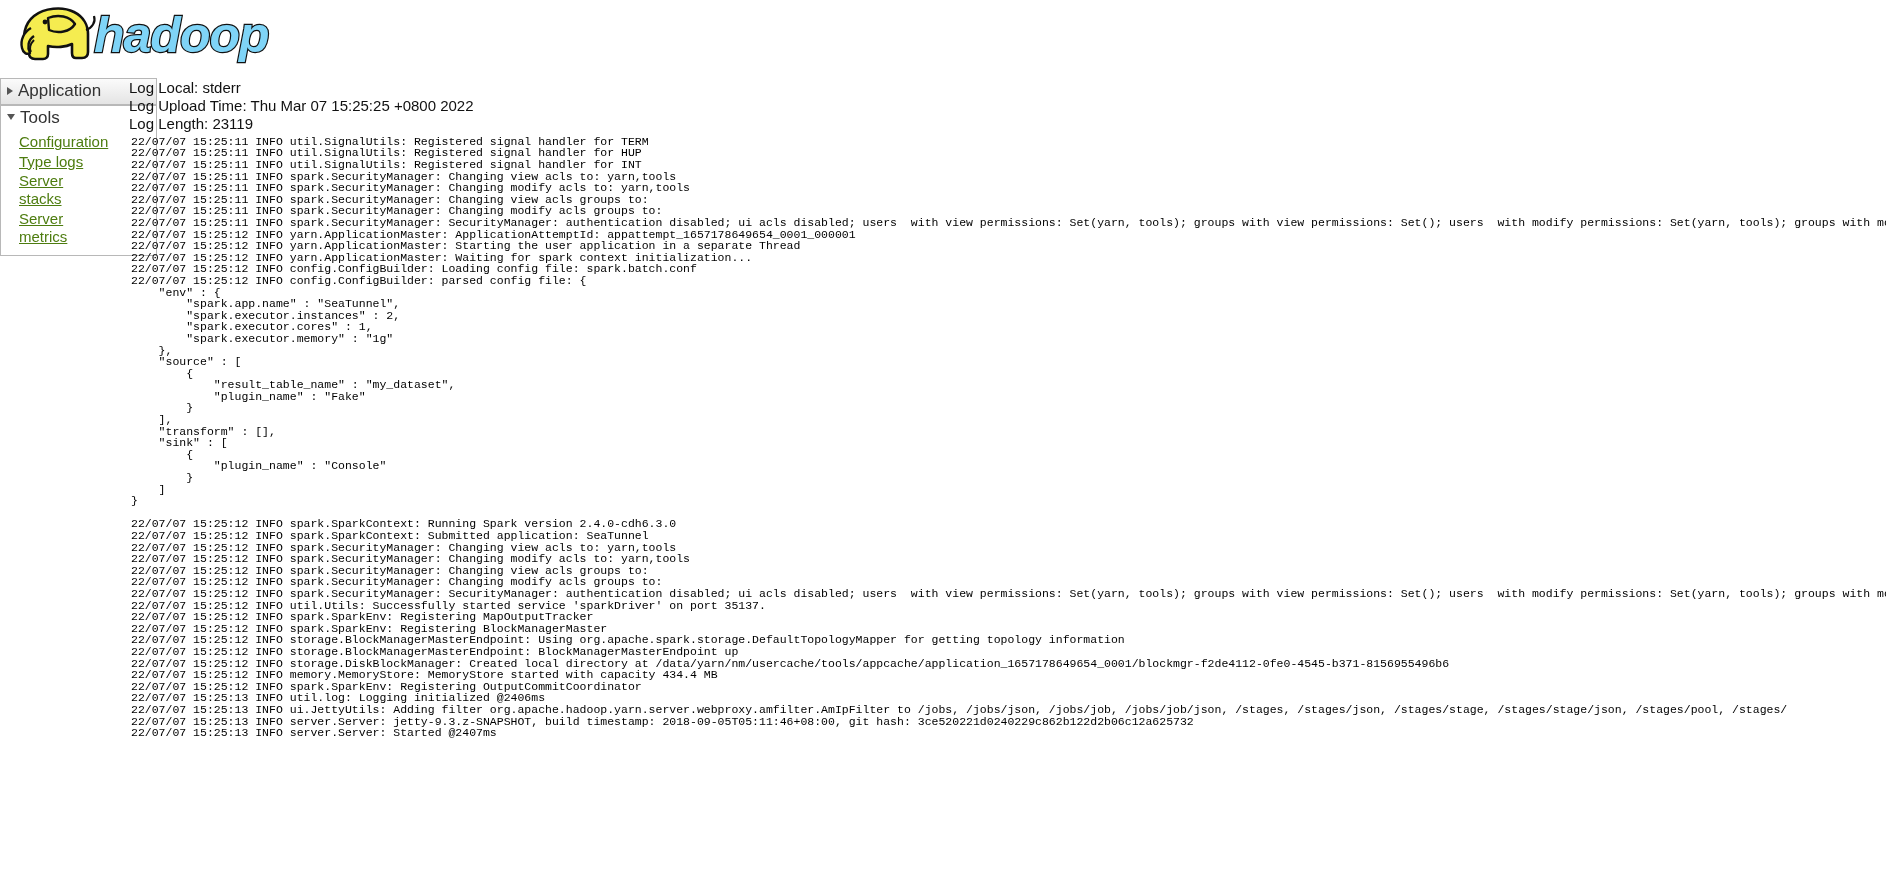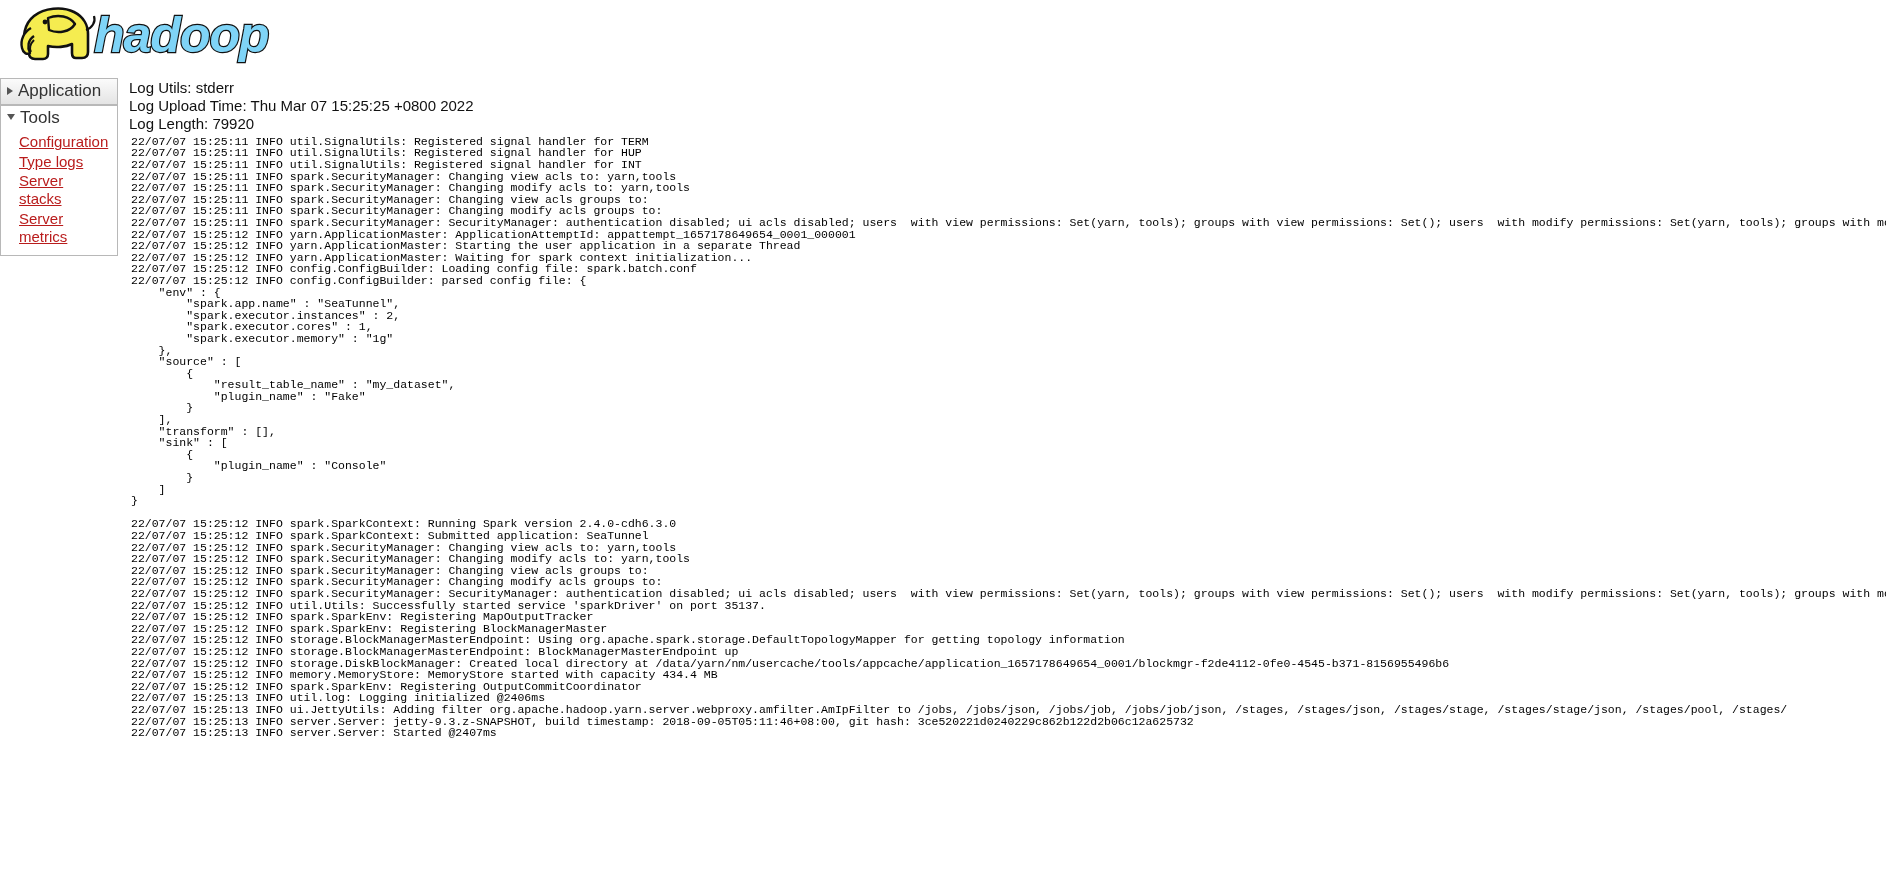--- a/index.html
+++ b/index.html
@@ -24,21 +24,21 @@
     height: 78px;
     padding-left: 18px;
   }
   .logo-svg { display: block; }
 
   
   .nav {
     position: absolute;
     left: 0;
     top: 78px;
-    width: 118px;
+    width: 157px;
   }
   .nav-section-head {
     border: 1px solid #b8b8b8;
     background: linear-gradient(to bottom, #fbfbfb 0%, #e4e4e4 100%);
     font-size: 17px;
     color: #333;
     padding: 2px 4px 3px 6px;
     line-height: 1.15;
     cursor: pointer;
     user-select: none;
@@ -67,21 +67,21 @@
   }
   .nav-body {
     border: 1px solid #b8b8b8;
     border-top: none;
     background: #fff;
     padding: 3px 0 8px 0;
   }
   .nav-link {
     display: block;
     font-size: 15px;
-    color: #b91c1c;
+    color: #4d7c0f;
     text-decoration: underline;
     padding: 0 0 2px 18px;
     line-height: 1.18;
     cursor: pointer;
     white-space: pre-line;
   }
 
   
   .content {
     position: absolute;
@@ -151,23 +151,23 @@
     <span class="nav-link">Type logs</span>
     <span class="nav-link">Server
 stacks</span>
     <span class="nav-link">Server
 metrics</span>
   </div>
 </nav>
 
 <main class="content">
   <div class="log-meta">
-    <div>Log Utils: stderr</div>
+    <div>Log Local: stderr</div>
     <div>Log Upload Time: Thu Mar 07 15:25:25 +0800 2022</div>
-    <div>Log Length: 79920</div>
+    <div>Log Length: 23119</div>
   </div>
   <pre class="log-body">22/07/07 15:25:11 INFO util.SignalUtils: Registered signal handler for TERM
 22/07/07 15:25:11 INFO util.SignalUtils: Registered signal handler for HUP
 22/07/07 15:25:11 INFO util.SignalUtils: Registered signal handler for INT
 22/07/07 15:25:11 INFO spark.SecurityManager: Changing view acls to: yarn,tools
 22/07/07 15:25:11 INFO spark.SecurityManager: Changing modify acls to: yarn,tools
 22/07/07 15:25:11 INFO spark.SecurityManager: Changing view acls groups to: 
 22/07/07 15:25:11 INFO spark.SecurityManager: Changing modify acls groups to: 
 22/07/07 15:25:11 INFO spark.SecurityManager: SecurityManager: authentication disabled; ui acls disabled; users  with view permissions: Set(yarn, tools); groups with view permissions: Set(); users  with modify permissions: Set(yarn, tools); groups with modify permissions: Set()
 22/07/07 15:25:12 INFO yarn.ApplicationMaster: ApplicationAttemptId: appattempt_1657178649654_0001_000001

